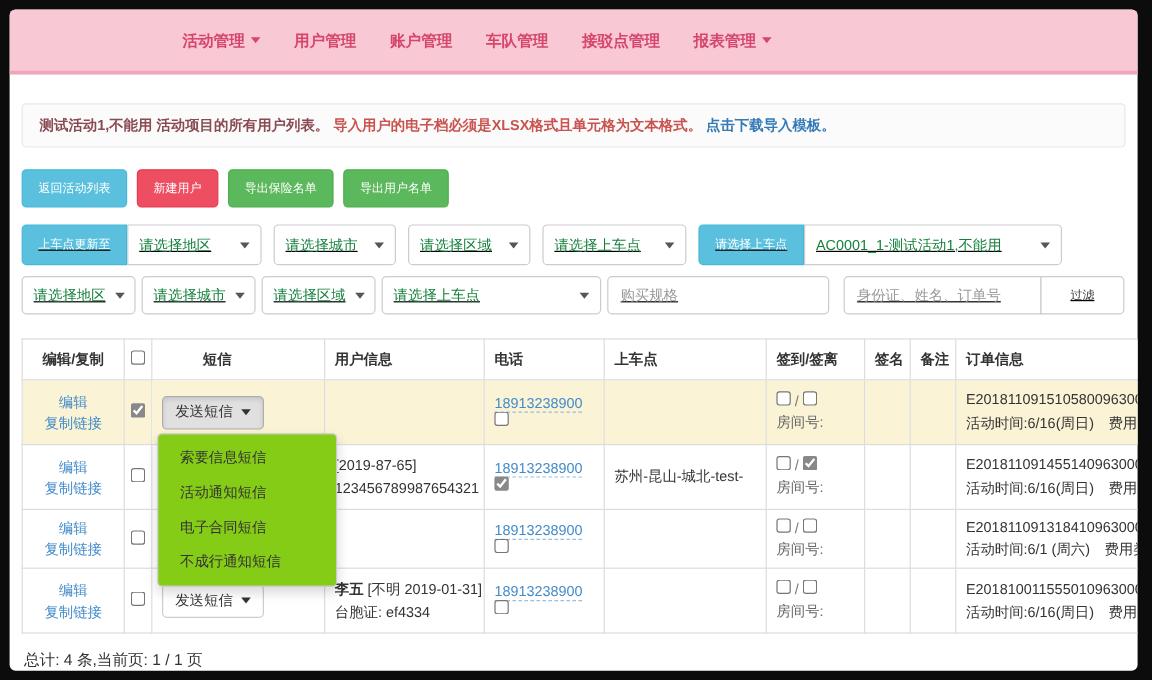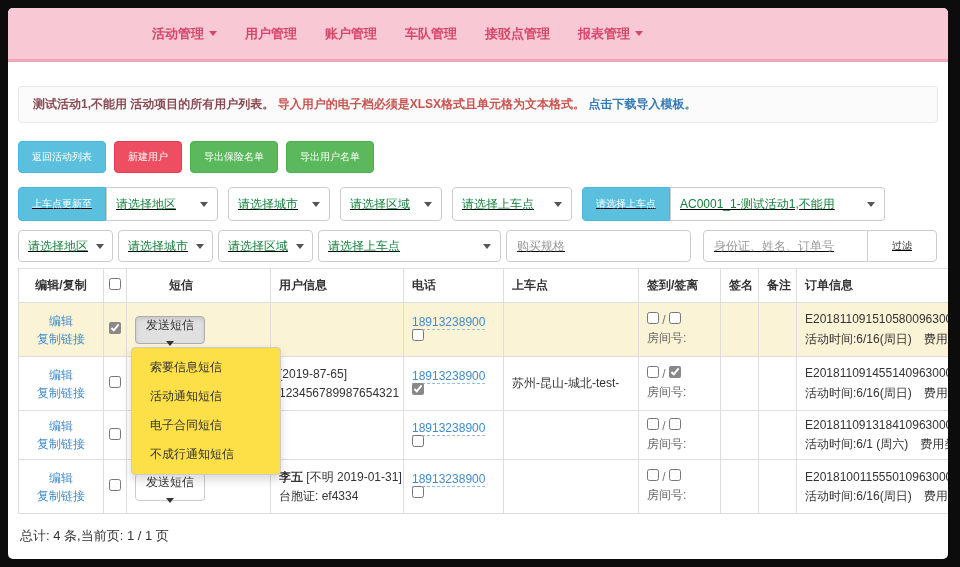--- a/index.html
+++ b/index.html
@@ -39,36 +39,36 @@
   .group { display:inline-flex; flex:0 0 auto; }
   .group .btn { border-top-right-radius:0; border-bottom-right-radius:0; }
   .group .sel.joined { border-top-left-radius:0; border-bottom-left-radius:0; }
   .txt { height:32px; border:1px solid #ccc; border-radius:4px; padding:0 10px; font-size:12px; color:#555; font-family:inherit; flex:0 0 auto; }
   .txt::placeholder { color:#999; }
   .group .txt { border-radius:4px 0 0 4px; }
   .group .btn-mid { border-radius:0; border-color:#ccc; margin-left:-1px; }
   .group .btn-end { border-radius:0 4px 4px 0; border-color:#ccc; margin-left:-1px; }
 
   
-  .table-wrap { margin-top:6px; margin-right:-10px; }
+  .table-wrap { margin-top:20px; margin-right:-10px; }
   table { border-collapse:collapse; table-layout:fixed; width:1080px; font-size:12px; color:#333; }
   th, td { border:1px solid #ddd; padding:5px 8px; vertical-align:middle; text-align:left; overflow:hidden; }
   th { font-weight:bold; height:34px; background:#fff; white-space:nowrap; }
   tr { height:54px; }
   tr.r3 { height:46px; }
   tr.highlight td { background:#faf3d6; }
   td.c-edit { text-align:center; }
   td.c-edit a { display:block; color:#428bca; text-decoration:none; font-size:12px; line-height:1.5; cursor:pointer; }
   td.c-check, th.c-check { text-align:center; padding:5px 2px; }
   .phone { color:#428bca; text-decoration:none; border-bottom:1px dashed #9abfde; cursor:pointer; }
   .sms-cell { position:relative; overflow:visible; }
-  .btn-sms { height:28px; padding:0 10px; font-size:12px; background:#fff; border:1px solid #ccc; border-radius:4px; color:#333; display:inline-flex; align-items:center; gap:7px; cursor:pointer; font-family:inherit;flex-direction:column; }
+  .btn-sms { height:28px; padding:0 10px; font-size:12px; background:#fff; border:1px solid #ccc; border-radius:4px; color:#333; display:inline-flex; align-items:center; gap:7px; cursor:pointer; font-family:inherit; }
   .btn-sms .caret { border-top-color:#333; }
   .btn-sms.active { background:#e0e0e0; border-color:#adadad; box-shadow:inset 0 2px 4px rgba(0,0,0,.12); }
-  .dropdown-menu { position:absolute; z-index:20; left:4px; top:44px; width:150px; background:#fde047; border:1px solid #ccc; border-radius:4px; box-shadow:0 5px 10px rgba(0,0,0,.15); padding:5px 0; list-style:none; }
+  .dropdown-menu { position:absolute; z-index:20; left:4px; top:44px; width:150px; background:#84cc16; border:1px solid #ccc; border-radius:4px; box-shadow:0 5px 10px rgba(0,0,0,.15); padding:5px 0; list-style:none; }
   .dropdown-menu li { padding:6px 0 6px 18px; font-size:12px; color:#333; cursor:pointer; white-space:nowrap; }
   .two-line div { line-height:1.55; white-space:nowrap; }
   .uname { font-weight:bold; }
   .room { color:#666; margin-top:3px; }
   .cbrow { color:#777; }
   input[type=checkbox] { width:12px; height:12px; accent-color:#888; }
   .order div { line-height:1.6; white-space:nowrap; }
 
   .page-footer { margin-top:13px; font-size:13px; color:#333; padding-left:2px; }
 </style>

